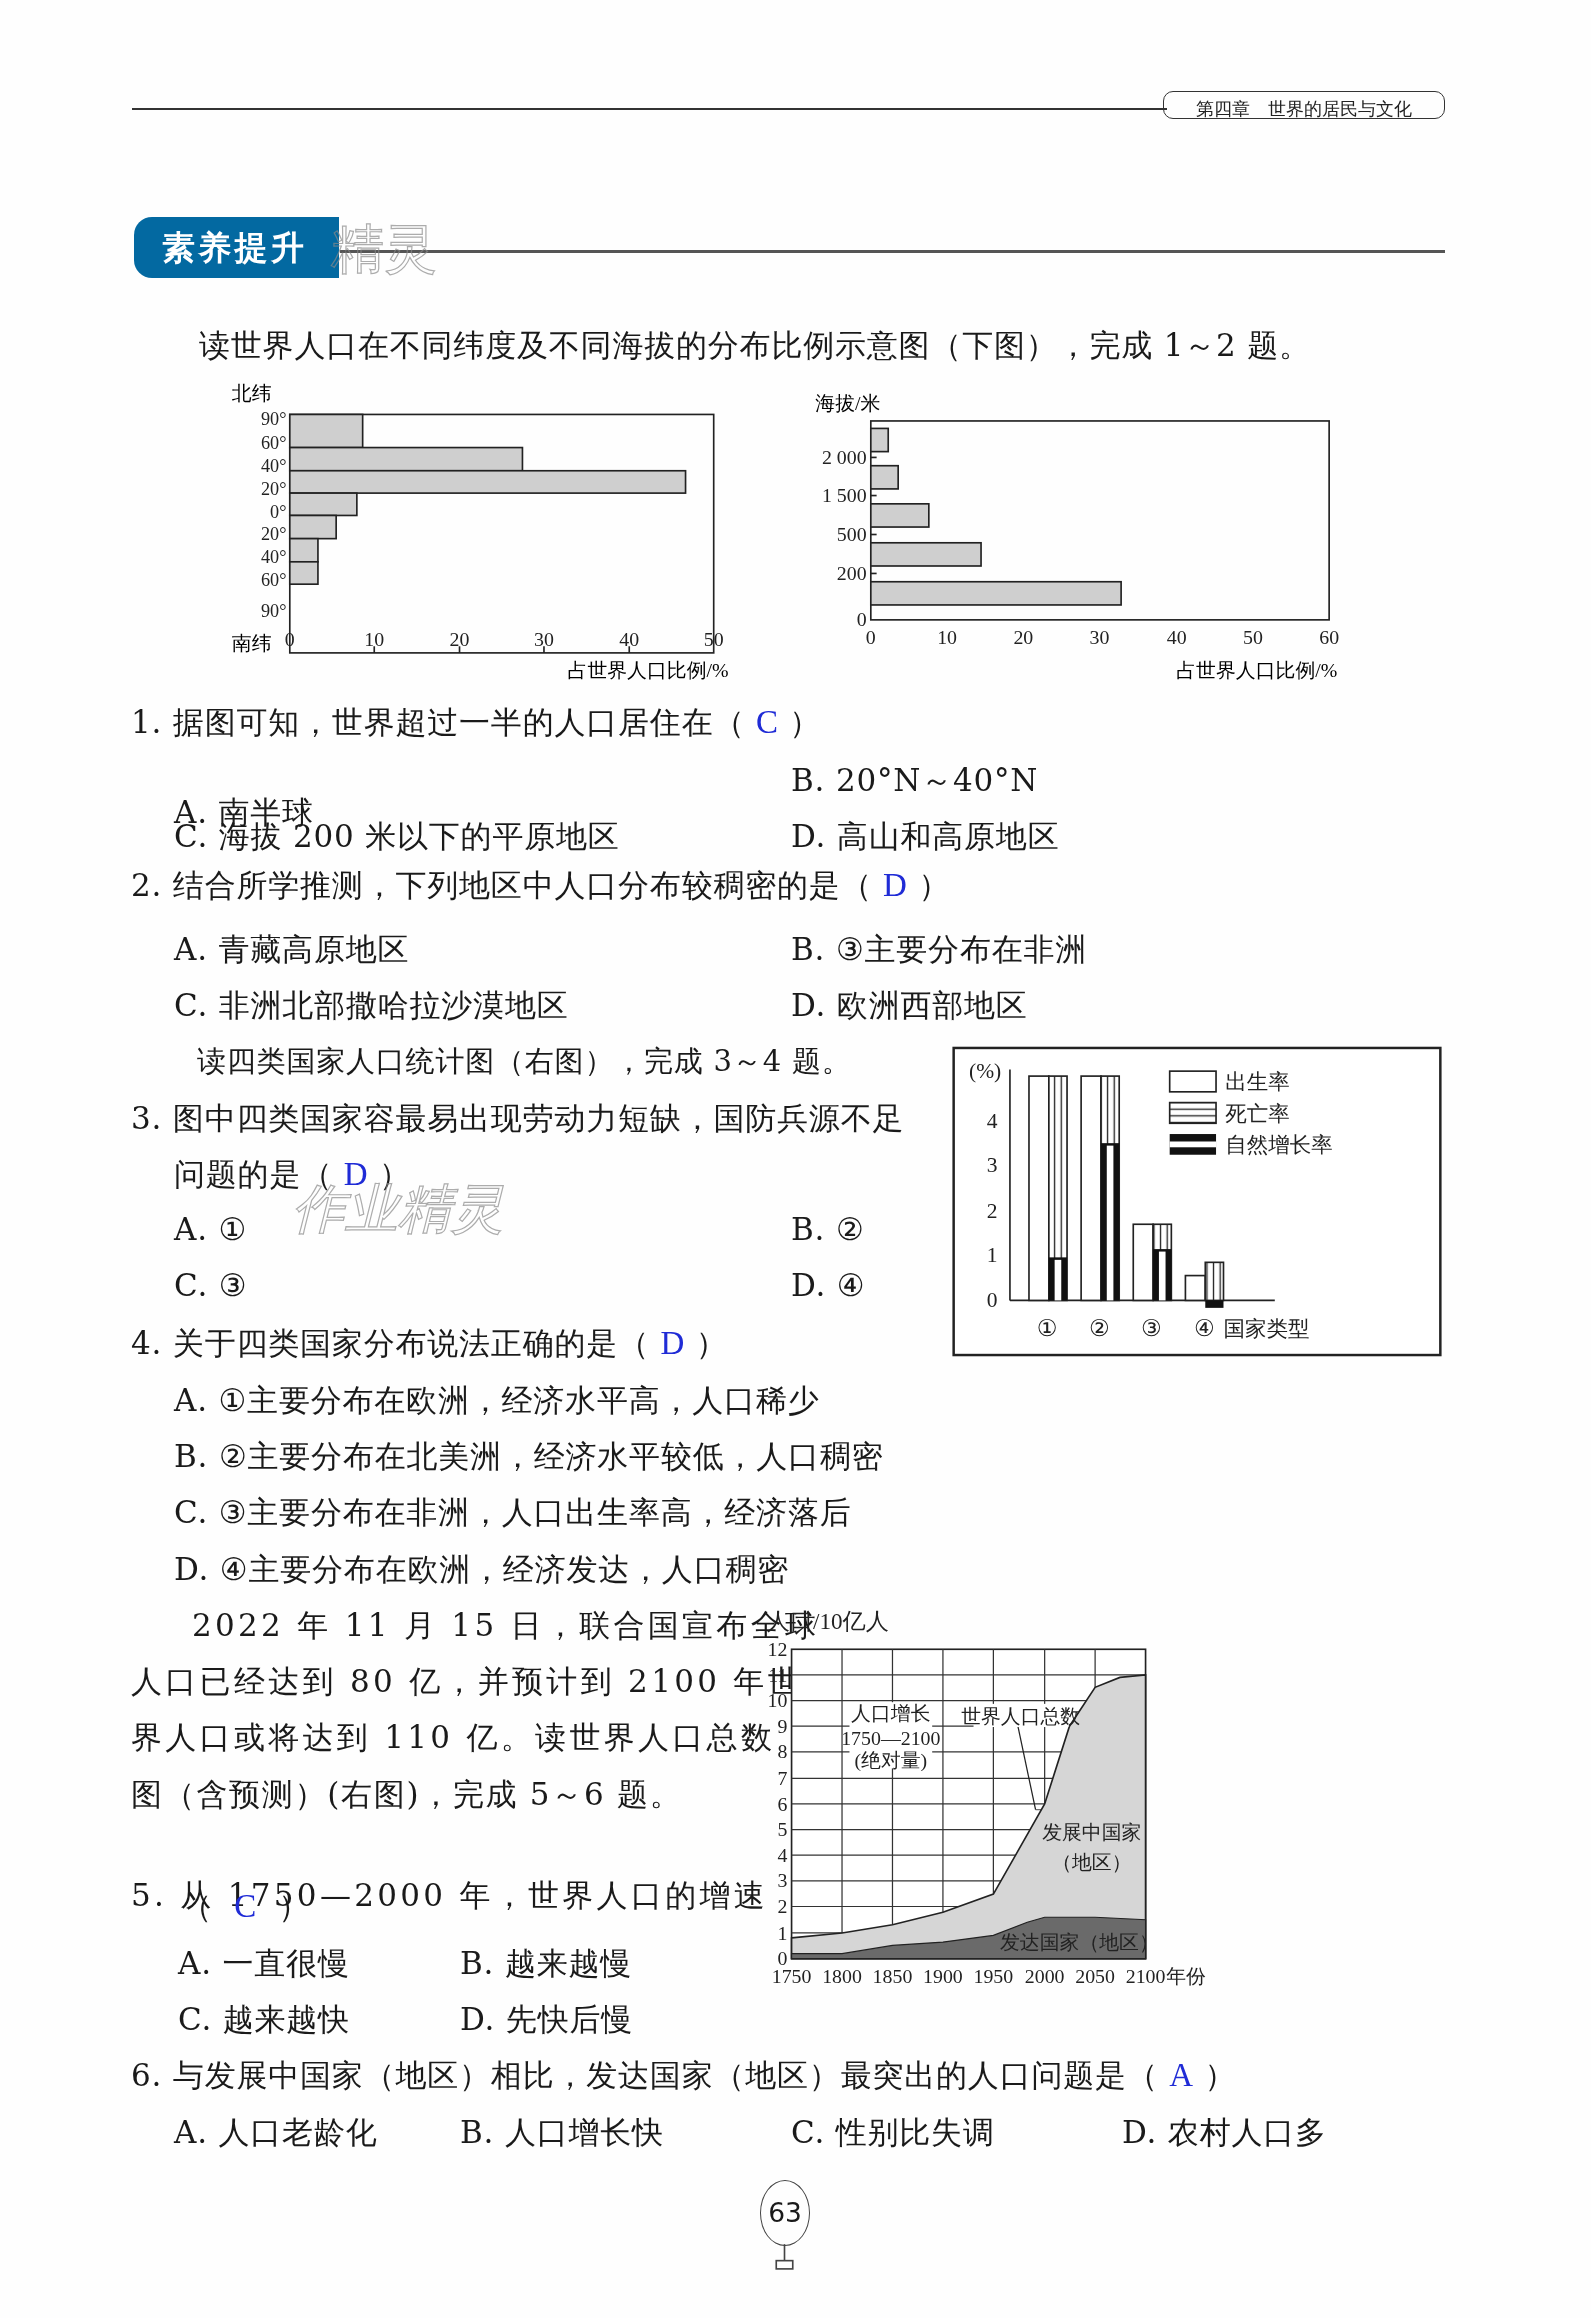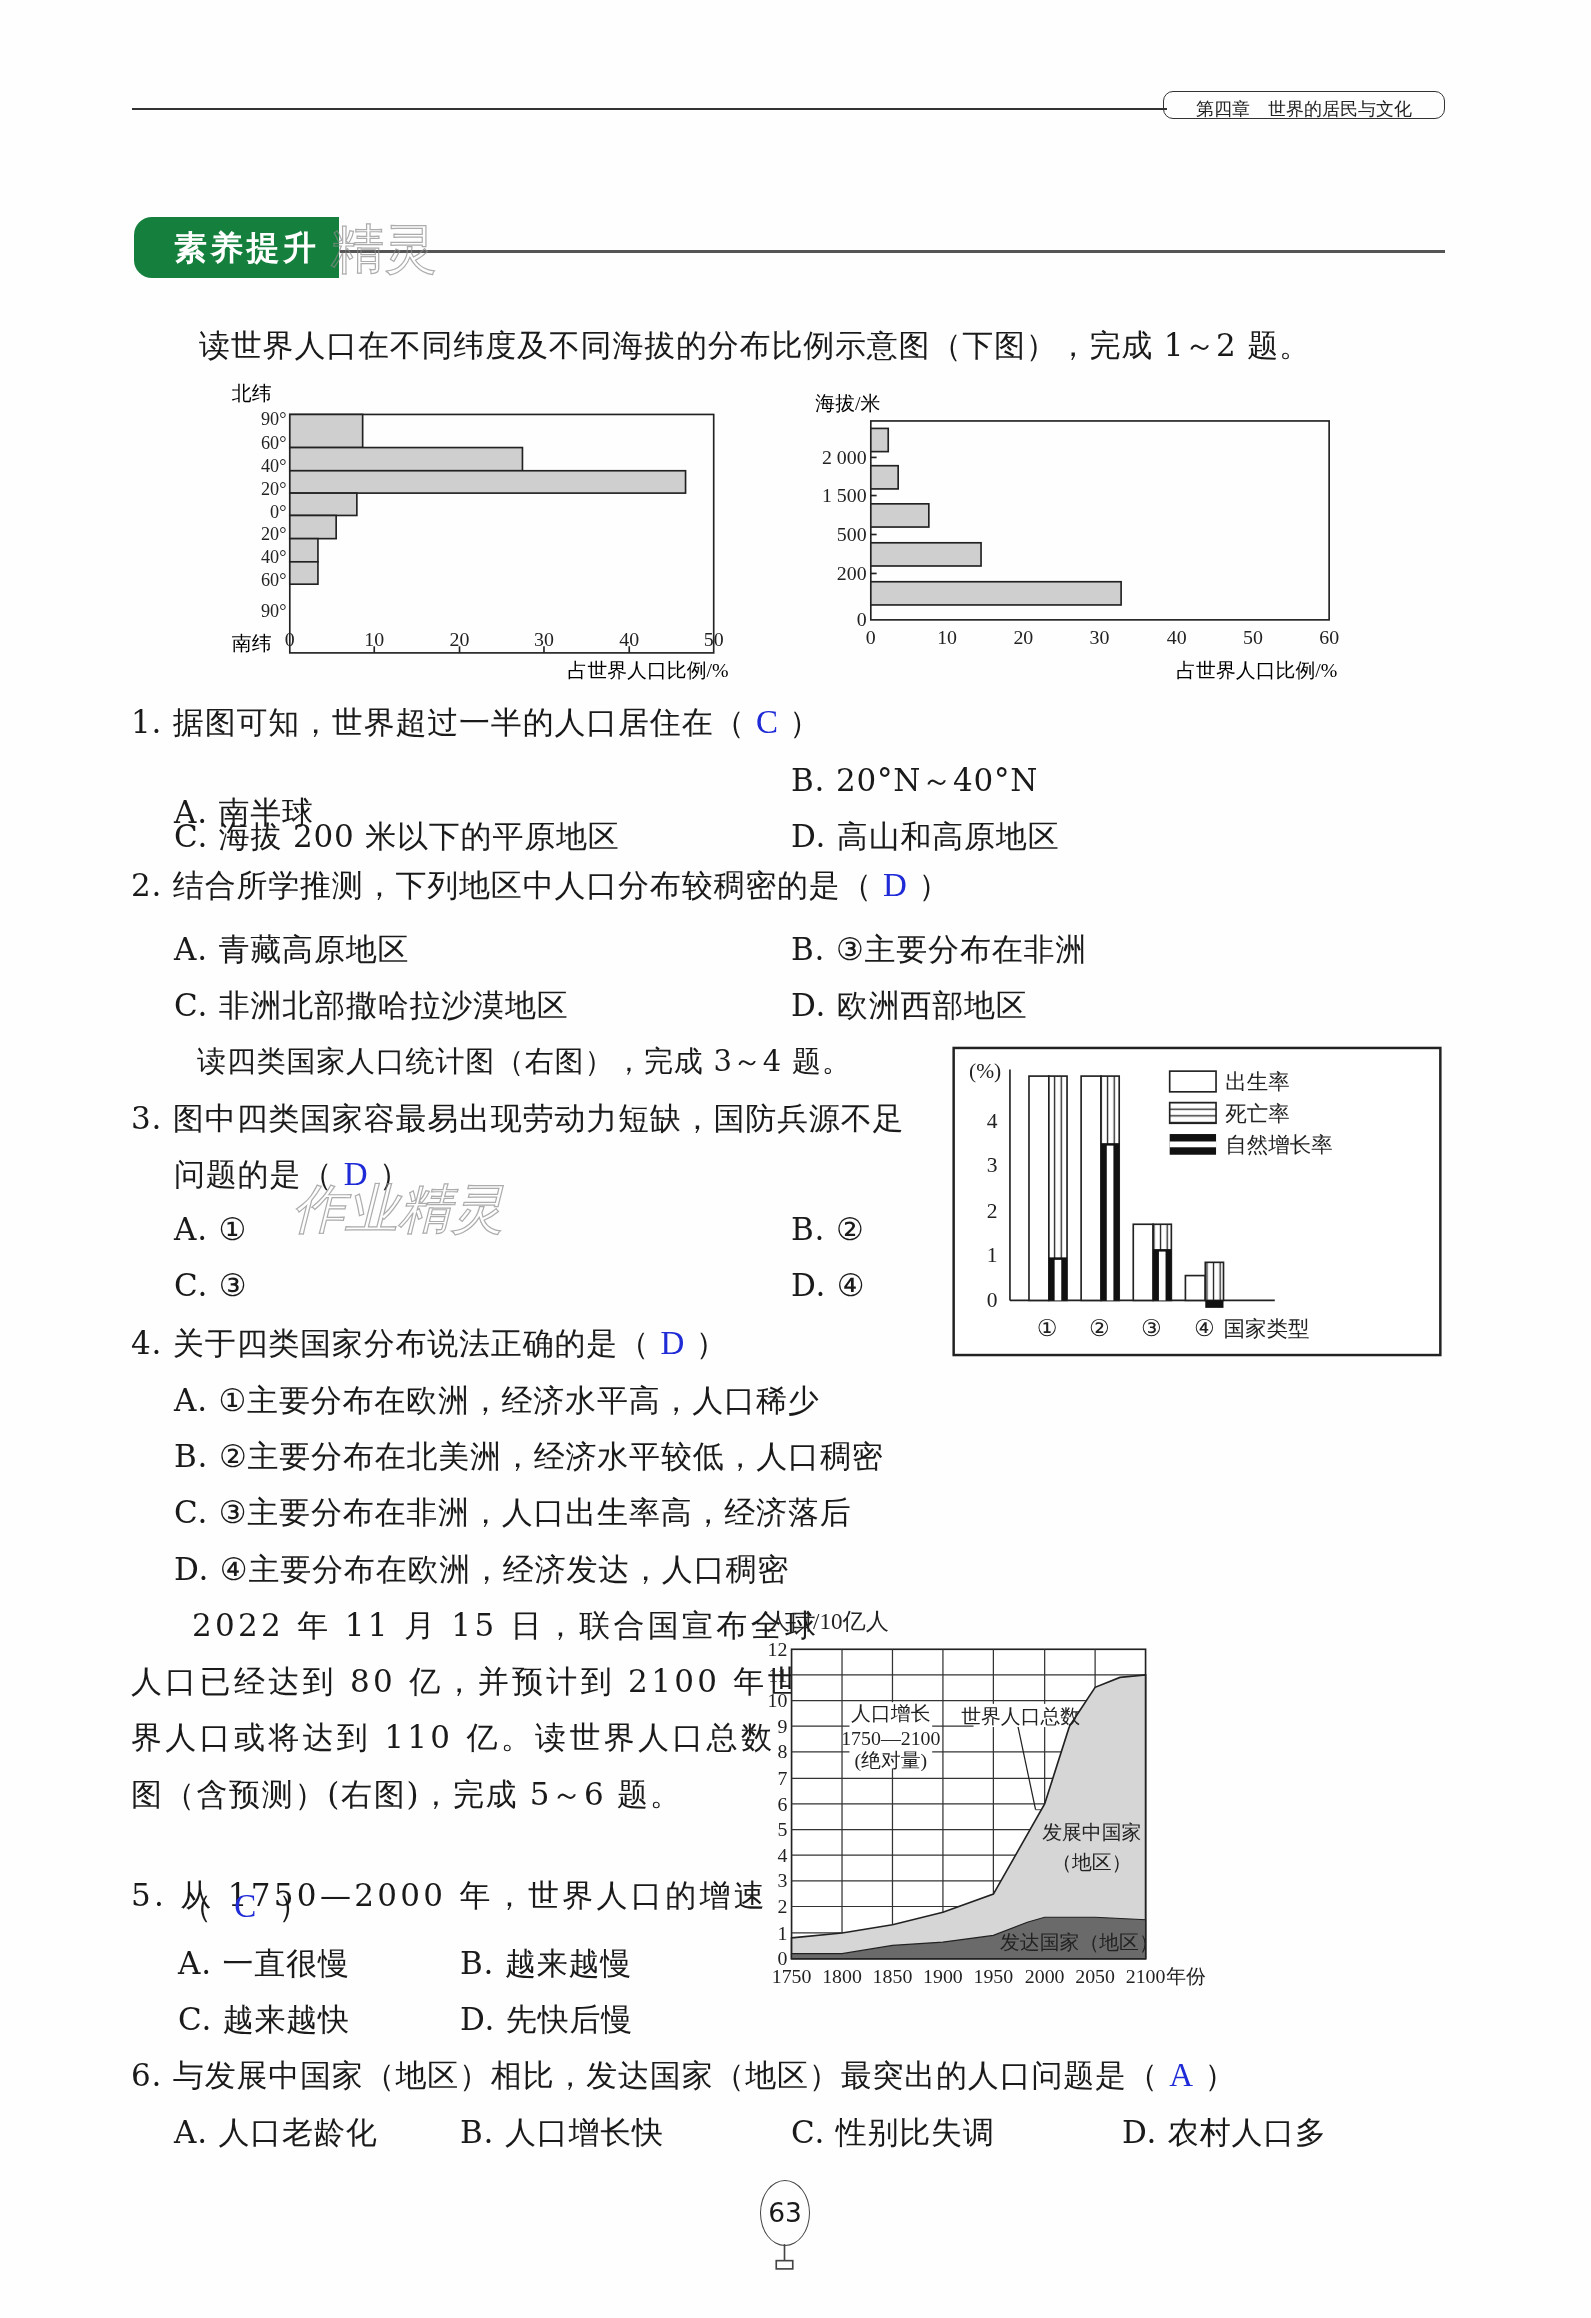--- a/index.html
+++ b/index.html
@@ -13,23 +13,23 @@
   .txt { font-size: 31px; white-space: nowrap; letter-spacing: 0.8px; }
   .ans { color: #1f2bd6; font-family: "Liberation Serif", serif; font-size: 33px; }
   .header-line { position:absolute; left:132px; top:108px; width:1035px; height:1.7px; background:#333; }
   .chapter-badge {
     position:absolute; left:1163px; top:91px; width:282px; height:28px;
     border:1.7px solid #333; border-radius:10px; box-sizing:border-box;
     font-family:"DejaVu Sans", sans-serif; font-size:18px; line-height:33px; text-align:center; color:#222;
   }
   .section-tag {
     position:absolute; left:134px; top:217px; width:205px; height:61px;
-    background:#15803d; border-radius:18px 0 0 18px; color:#fff;
+    background:#0369a1; border-radius:18px 0 0 18px; color:#fff;
     font-family:"DejaVu Sans", sans-serif; font-weight:bold; font-size:33px; line-height:61px;
-    padding-left:40px; box-sizing:border-box; letter-spacing:3.3px;
+    padding-left:28px; box-sizing:border-box; letter-spacing:3.3px;
   }
   .section-line { position:absolute; left:340px; top:250px; width:1105px; height:2.5px; background:#555; }
   .watermark { color: transparent; -webkit-text-stroke: 1.2px #8a8a8a; font-family:"DejaVu Sans", sans-serif; font-size:53px; opacity:0.7; }
   svg text { font-family: "Liberation Serif", serif; }
   .page-num {
     position:absolute; left:760px; top:2180px; width:50px; height:66px;
     border:1.7px solid #444; border-radius:50%; box-sizing:border-box;
     font-family:"DejaVu Sans", sans-serif; font-size:26.5px; line-height:63px; text-align:center;
   }
 </style>

